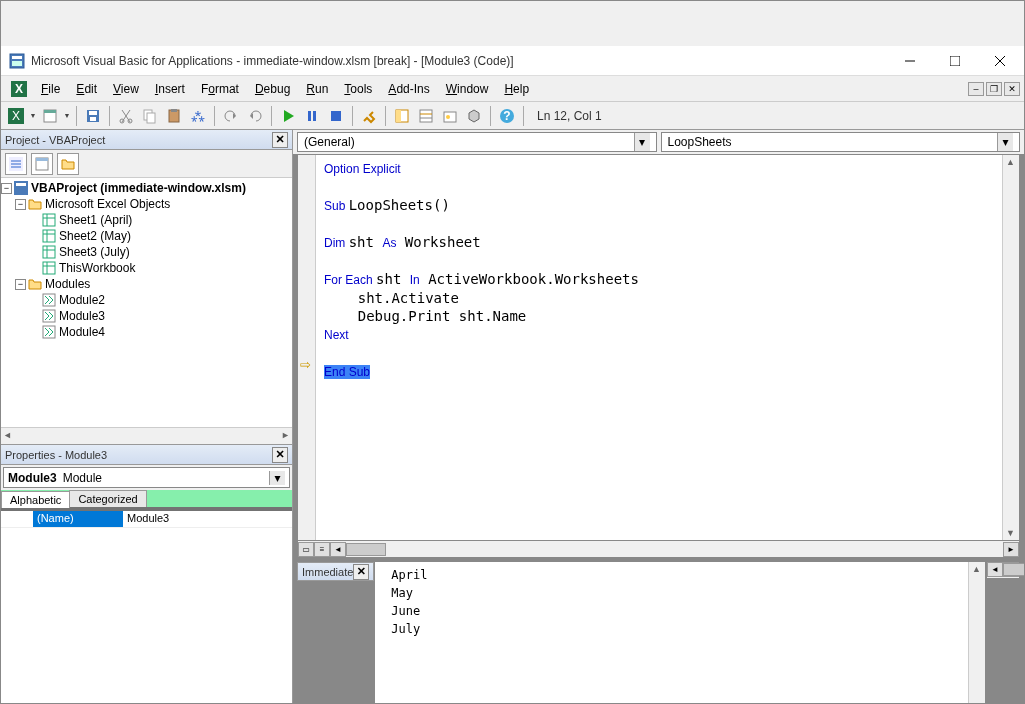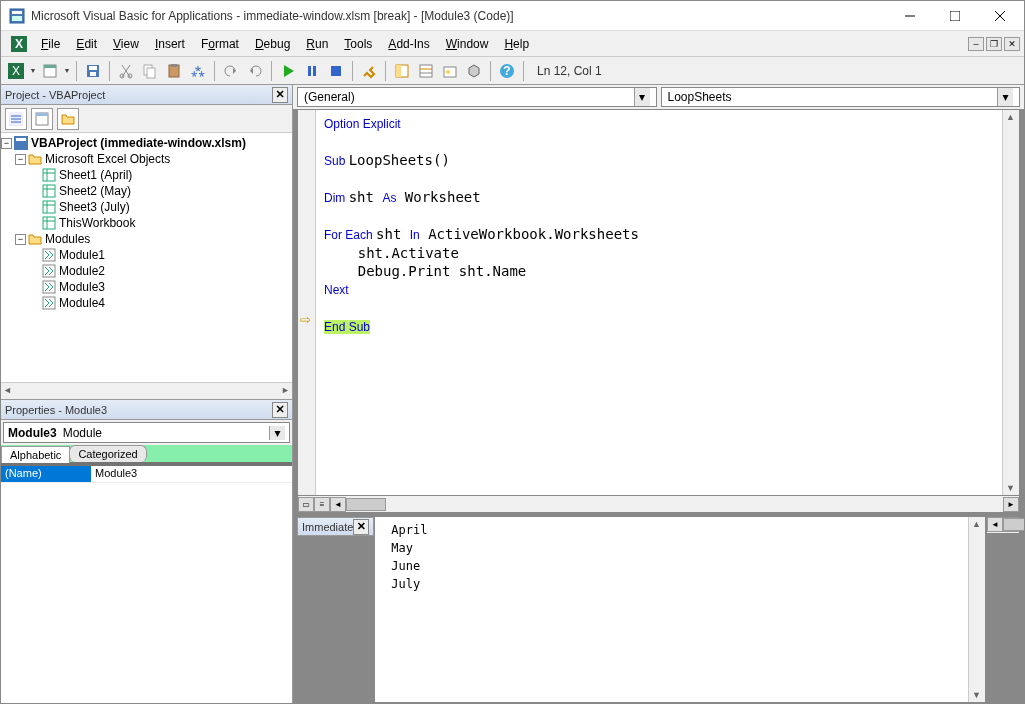--- a/index.html
+++ b/index.html
@@ -1,18 +1,18 @@
 <!DOCTYPE html>
 <html><head>
 <meta charset="utf-8">
 <style>
 * { margin: 0; padding: 0; box-sizing: border-box; font-family: "Segoe UI", Tahoma, sans-serif; font-size: 12px; }
 body { background: #f0f0f0; width: 1025px; height: 704px; overflow: hidden; border: 1px solid #888; }
 
-.titlebar { height: 30px; background: #fff; display: flex; align-items: center; padding: 0 2px; border-bottom: 1px solid #ddd; }
+.titlebar { height: 30px; background: #fff; display: flex; align-items: center; padding: 0 2px; border-bottom: 1px solid #ddd; margin-top: 45px; }
 .titlebar-icon { width: 16px; height: 16px; margin: 0 6px; }
 .titlebar-text { flex: 1; font-size: 12px; color: #333; }
 .titlebar-btns { display: flex; }
 .titlebar-btn { width: 45px; height: 30px; display: flex; align-items: center; justify-content: center; cursor: pointer; }
 
 .menubar { height: 26px; background: #f0f0f0; display: flex; align-items: center; padding: 0 4px; border-bottom: 1px solid #ccc; position: relative; }
 .menubar-icon { width: 16px; height: 16px; margin: 0 6px; }
 .menu-item { padding: 3px 8px; cursor: pointer; }
 .menu-item u { text-decoration: underline; }
 .mdi-btns { position: absolute; right: 4px; display: flex; gap: 2px; }
@@ -42,37 +42,37 @@
 .tree-sb { height: 17px; background: #f0f0f0; border-top: 1px solid #ccc; position: relative; }
 .tree-sb::before { content: "◄"; position: absolute; left: 2px; font-size: 9px; color: #666; top: 2px; }
 .tree-sb::after { content: "►"; position: absolute; right: 2px; font-size: 9px; color: #666; top: 2px; }
 
 .props-panel { display: flex; flex-direction: column; height: 304px; border-top: 1px solid #999; }
 .props-combo { height: 21px; border: 1px solid #888; background: #fff; margin: 2px; display: flex; align-items: center; padding: 0 4px; }
 .props-combo b { margin-right: 6px; }
 .props-combo-arrow { margin-left: auto; width: 16px; text-align: center; background: #e8e8e8; border-left: 1px solid #999; }
 .props-tabs { display: flex; border-bottom: 4px solid #737373; background: #86efac; }
 .props-tab { padding: 2px 8px; border: 1px solid #999; border-bottom: none; background: #fff; margin-right: -1px; cursor: pointer; font-size: 11px; position: relative; top: 1px; }
-.props-tab.inactive { background: #e8e8e8; top: 0; border-radius: 6px; }
+.props-tab.inactive { background: #e8e8e8; top: 0; }
 .props-grid { flex: 1; background: #fff; }
-.props-row { display: flex; height: 17px; border-bottom: 1px solid #eee; }
+.props-row { display: flex; height: 17px; border-bottom: 1px solid #eee; padding-left: 32px; }
 .props-name { width: 90px; padding: 1px 4px; font-size: 11px; background: #0078d7; color: #fff; }
 .props-val { flex: 1; padding: 1px 4px; font-size: 11px; }
 
 .right-panel { flex: 1; display: flex; flex-direction: column; background: #888; }
 .code-combos { height: 24px; display: flex; gap: 4px; padding: 2px 4px; background: #f0f0f0; }
 .code-combo { flex: 1; height: 20px; border: 1px solid #888; background: #fff; display: flex; align-items: center; padding: 0 6px; }
 .code-combo-arrow { margin-left: auto; width: 16px; text-align: center; background: #e8e8e8; border-left: 1px solid #999; height: 100%; display: flex; align-items: center; justify-content: center; }
 
 .code-area { flex: 1; display: flex; background: #fff; border: 1px solid #888; margin: 0 4px; position: relative; min-height: 0; }
 .gutter { width: 18px; background: #f0f0f0; border-right: 1px solid #ccc; position: relative; }
 .break-arrow { position: absolute; left: 2px; color: #c90; font-size: 13px; }
 .code-text { flex: 1; padding: 4px 8px; font-family: Consolas, monospace; font-size: 14px; line-height: 18px; white-space: pre; overflow: auto; }
 .kw { color: #0000cc; }
-.hl { background: #bef264; margin-top: 35px; }
+.hl { background: #3b82f6; margin-top: 35px; }
 .code-vsb { width: 17px; background: #f0f0f0; border-left: 1px solid #ccc; position: relative; }
 .code-vsb::before { content: "▲"; position: absolute; top: 2px; left: 3px; font-size: 9px; color: #666; }
 .code-vsb::after { content: "▼"; position: absolute; bottom: 2px; left: 3px; font-size: 9px; color: #666; }
 
 .code-hsb { height: 17px; background: #f0f0f0; margin: 0 4px; border: 1px solid #888; border-top: none; display: flex; align-items: center; }
 .hsb-btn { width: 16px; height: 15px; background: #e0e0e0; border: 1px solid #999; font-size: 8px; display: flex; align-items: center; justify-content: center; }
 .hsb-track { flex: 1; height: 15px; position: relative; }
 .hsb-thumb { position: absolute; left: 0; width: 40px; height: 13px; background: #ccc; border: 1px solid #999; top: 1px; }
 
 .immediate { display: flex; flex-direction: row; height: 186px; margin: 4px 4px 0 4px; }
@@ -371,31 +371,20 @@
         </div>
         <div class="tree-row">
           <span class="tree-indent" style="width:28px"></span>
           <span style="width:13px;display:inline-block"></span>
           <span class="tree-icon">
             <svg width="14" height="14">
               <rect x="1" y="1" width="12" height="12" fill="#fff" stroke="#888"></rect>
               <path d="M3 3 L7 7 L3 11 M7 3 L11 7 L7 11" fill="none" stroke="#2a7"></path>
             </svg>
           </span>
-          <span style="">Module1</span>
-        </div>
-        <div class="tree-row">
-          <span class="tree-indent" style="width:28px"></span>
-          <span style="width:13px;display:inline-block"></span>
-          <span class="tree-icon">
-            <svg width="14" height="14">
-              <rect x="1" y="1" width="12" height="12" fill="#fff" stroke="#888"></rect>
-              <path d="M3 3 L7 7 L3 11 M7 3 L11 7 L7 11" fill="none" stroke="#2a7"></path>
-            </svg>
-          </span>
           <span style="">Module2</span>
         </div>
         <div class="tree-row">
           <span class="tree-indent" style="width:28px"></span>
           <span style="width:13px;display:inline-block"></span>
           <span class="tree-icon">
             <svg width="14" height="14">
               <rect x="1" y="1" width="12" height="12" fill="#fff" stroke="#888"></rect>
               <path d="M3 3 L7 7 L3 11 M7 3 L11 7 L7 11" fill="none" stroke="#2a7"></path>
             </svg>

